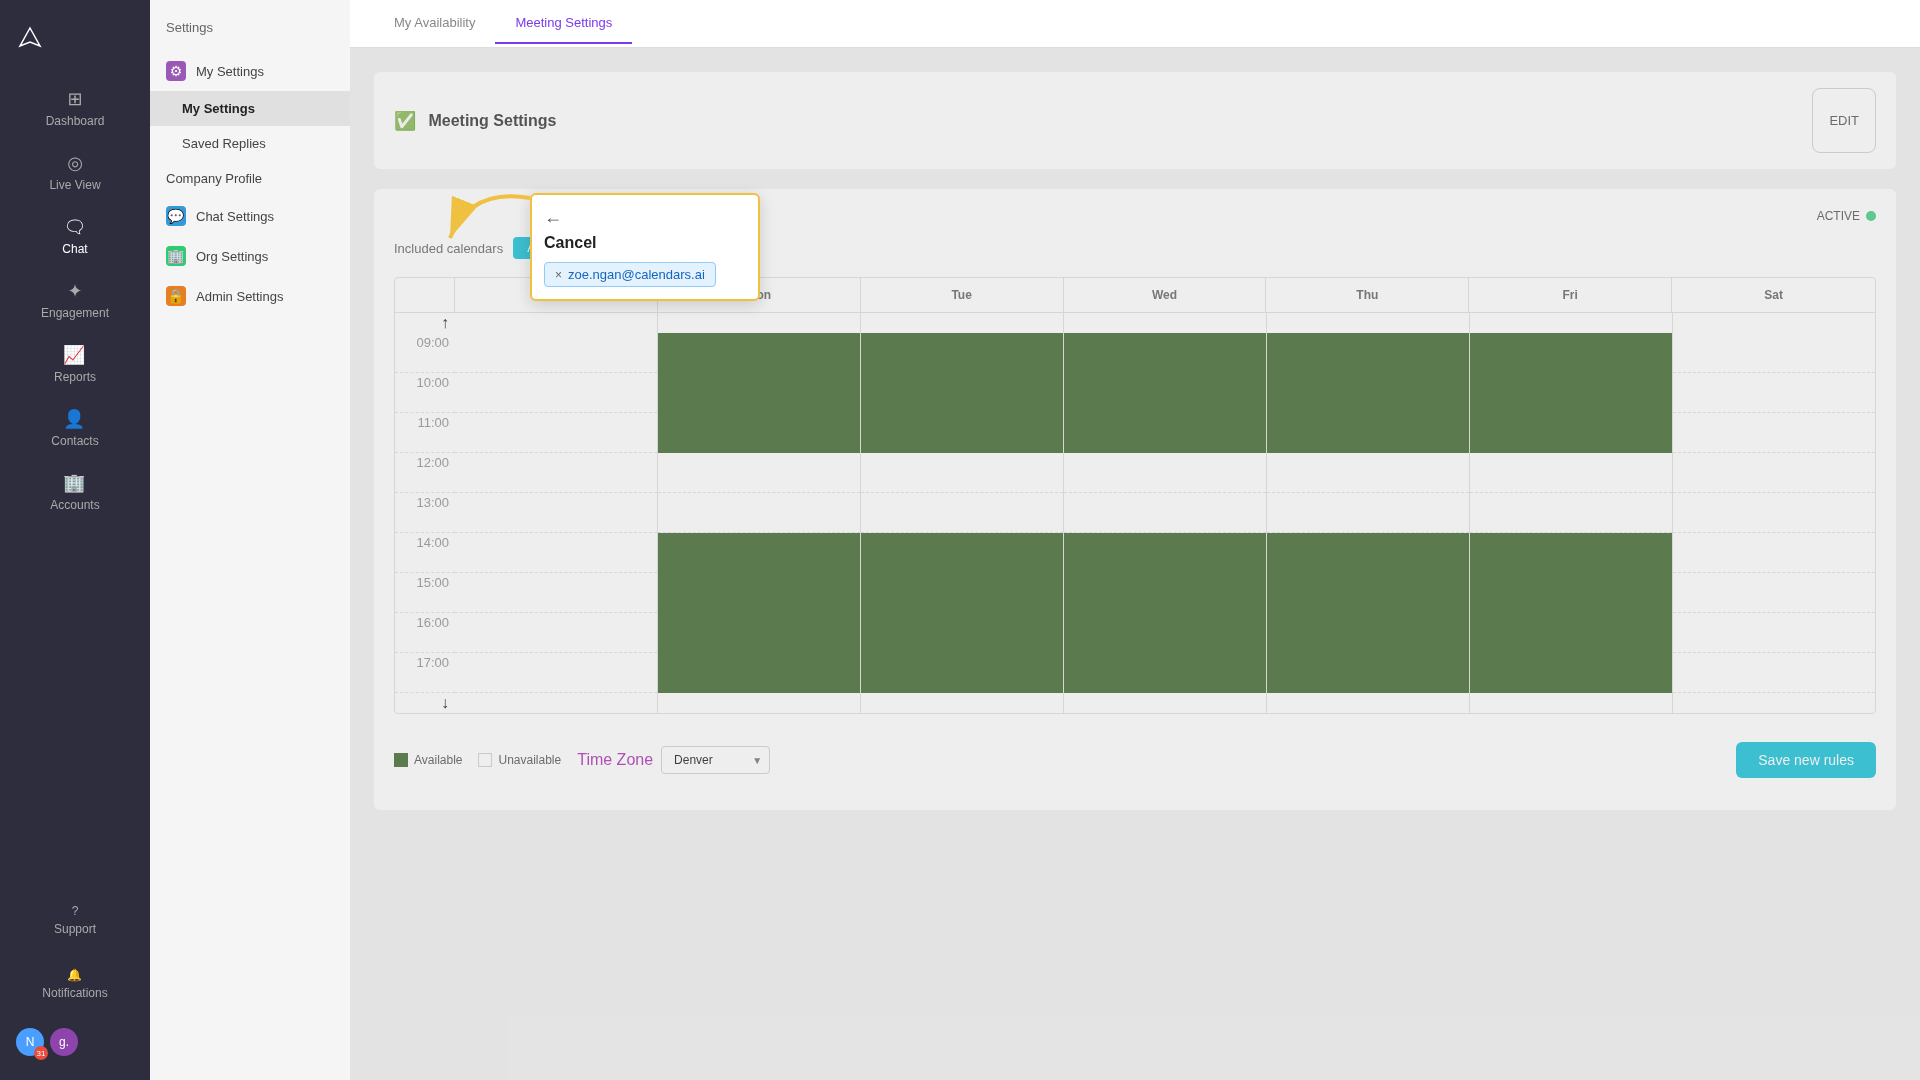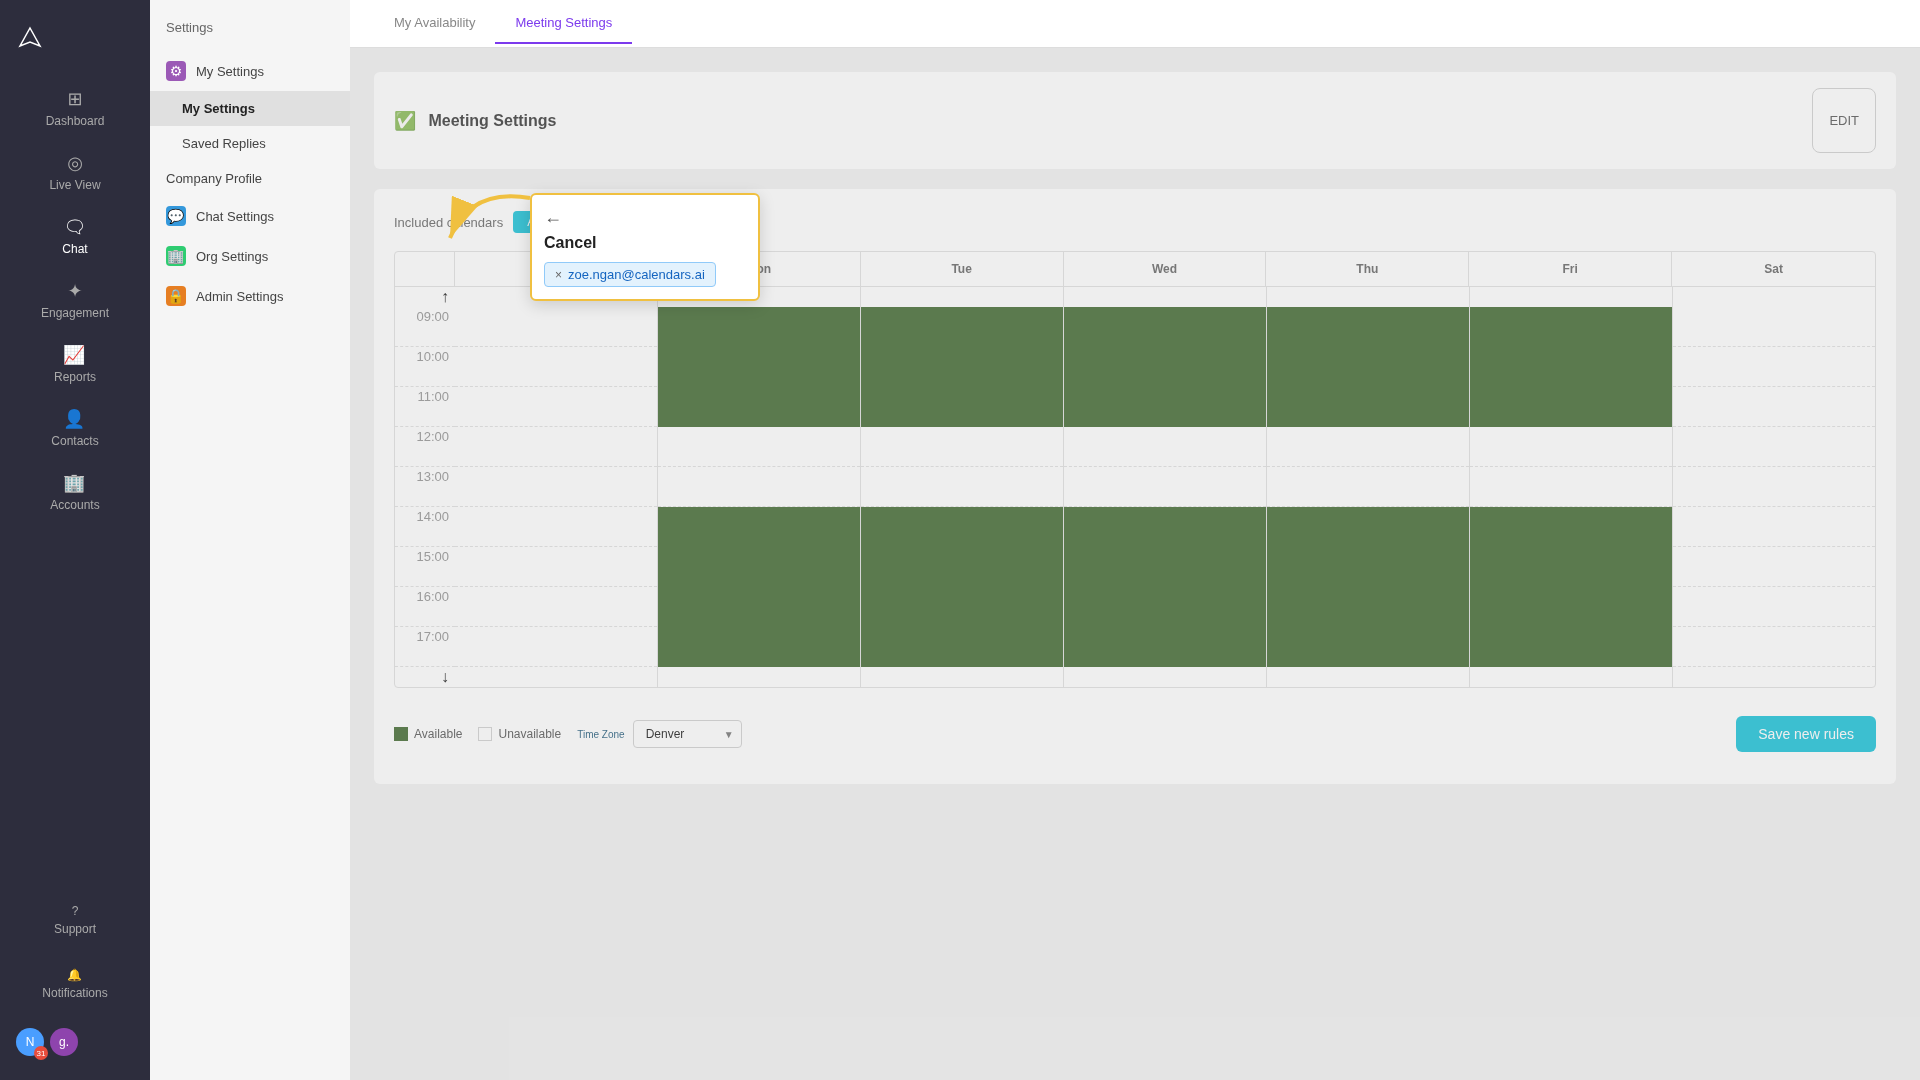--- a/index.html
+++ b/index.html
@@ -156,21 +156,21 @@
     .cal-footer {
       display: flex; align-items: center; gap: 16px; padding: 12px 0;
     }
     .legend-item { display: flex; align-items: center; gap: 6px; font-size: 12px; color: #444; }
     .legend-box { width: 14px; height: 14px; border: 1px solid #ccc; }
     .legend-box.available { background: #2d5a1b; border-color: #2d5a1b; }
     .legend-box.unavailable { background: #fff; }
     .timezone-select {
       display: flex; align-items: center; gap: 8px;
     }
-    .timezone-select label { font-size: 10px; color: #0c4a6e; }
+    .timezone-select label { font-size: 16px; color: #a21caf; }
     .tz-dropdown {
       padding: 6px 12px; border: 1px solid #ccc; border-radius: 4px;
       font-size: 12px; background: #fff; appearance: none; cursor: pointer;
       padding-right: 28px;
     }
     .tz-wrapper { position: relative; display: inline-flex; align-items: center; }
     .tz-arrow { position: absolute; right: 8px; font-size: 10px; color: #666; pointer-events: none; }
     .save-btn {
       margin-left: auto; padding: 10px 22px; background: #00bcd4; color: #fff;
       border: none; border-radius: 6px; font-size: 14px; cursor: pointer; font-weight: 500;
@@ -319,20 +319,24 @@
 
     <div class="dim-overlay"></div>
 
     <div class="meeting-header" style="position:relative; z-index:10;">
       <span class="check-icon">✅</span>
       <h2>Meeting Settings</h2>
       <button class="edit-btn">EDIT</button>
     </div>
 
     <div class="calendar-section" style="position:relative; z-index:10;">
+      <div class="active-badge">
+        <span>ACTIVE</span>
+        <div class="active-dot"></div>
+      </div>
 
       <div class="included-calendars">
         <label>Included calendars</label>
         <button class="all-btn">All</button>
         <button class="add-btn">+</button>
       </div>
 
       <div class="calendar-grid">
         <div class="cal-header">
           <div class="cal-header-cell"></div>

